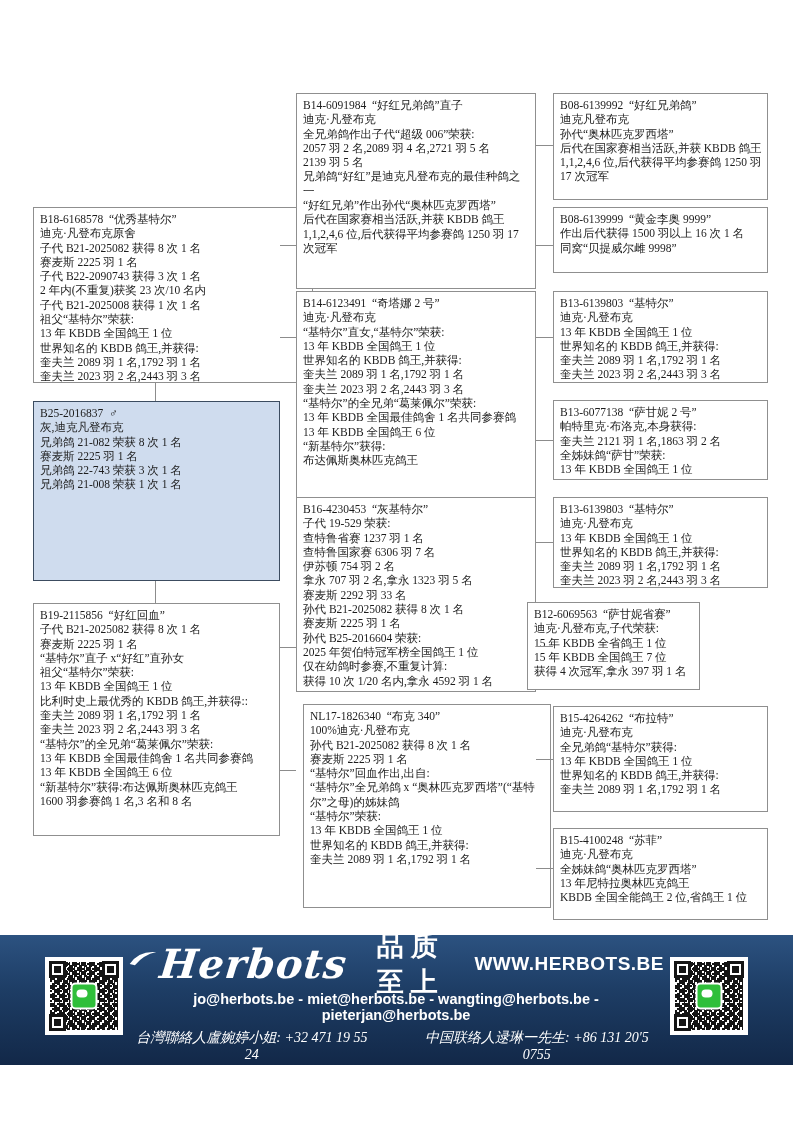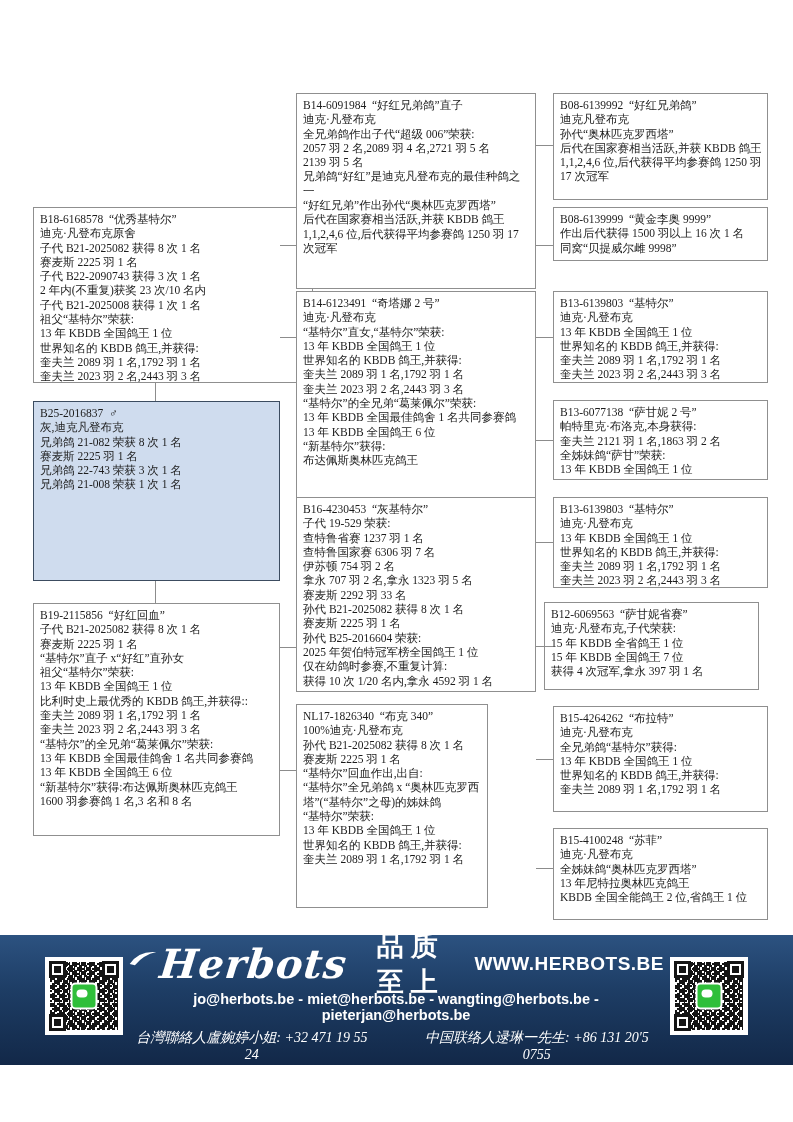--- a/index.html
+++ b/index.html
@@ -122,40 +122,40 @@
       <div class="bl">伊苏顿 754 羽 2 名</div>
       <div class="bl">拿永 707 羽 2 名,拿永 1323 羽 5 名</div>
       <div class="bl">赛麦斯 2292 羽 33 名</div>
       <div class="bl">孙代 B21-2025082 获得 8 次 1 名</div>
       <div class="bl">赛麦斯 2225 羽 1 名</div>
       <div class="bl">孙代 B25-2016604 荣获:</div>
       <div class="bl">2025 年贺伯特冠军榜全国鸽王 1 位</div>
       <div class="bl">仅在幼鸽时参赛,不重复计算:</div>
       <div class="bl">获得 10 次 1/20 名内,拿永 4592 羽 1 名</div>
     </div>
-  <div class="pbox" style="left:296px;top:704px;width:192px;height:204px">
+  <div class="pbox" style="left:303px;top:704px;width:248px;height:204px">
       <div class="bl">NL17-1826340  “布克 340”</div>
       <div class="bl">100%迪克·凡登布克</div>
       <div class="bl">孙代 B21-2025082 获得 8 次 1 名</div>
       <div class="bl">赛麦斯 2225 羽 1 名</div>
       <div class="bl">“基特尔”回血作出,出自:</div>
       <div class="bl">“基特尔”全兄弟鸽 x “奥林匹克罗西塔”(“基特尔”之母)的姊妹鸽</div>
       <div class="bl">“基特尔”荣获:</div>
       <div class="bl">13 年 KBDB 全国鸽王 1 位</div>
       <div class="bl">世界知名的 KBDB 鸽王,并获得:</div>
       <div class="bl">奎夫兰 2089 羽 1 名,1792 羽 1 名</div>
     </div>
 
   <div class="pbox" style="left:553px;top:93px;width:215px;height:107px">
       <div class="bl">B08-6139992  “好红兄弟鸽”</div>
       <div class="bl">迪克凡登布克</div>
       <div class="bl">孙代“奥林匹克罗西塔”</div>
       <div class="bl">后代在国家赛相当活跃,并获 KBDB 鸽王 1,1,2,4,6 位,后代获得平均参赛鸽 1250 羽 17 次冠军</div>
     </div>
-  <div class="pbox" style="left:553px;top:207px;width:215px;height:54px">
+  <div class="pbox" style="left:553px;top:207px;width:215px;height:66px">
       <div class="bl">B08-6139999  “黄金李奥 9999”</div>
       <div class="bl">作出后代获得 1500 羽以上 16 次 1 名</div>
       <div class="bl">同窝“贝提威尔雌 9998”</div>
     </div>
   <div class="pbox" style="left:553px;top:291px;width:215px;height:92px">
       <div class="bl">B13-6139803  “基特尔”</div>
       <div class="bl">迪克·凡登布克</div>
       <div class="bl">13 年 KBDB 全国鸽王 1 位</div>
       <div class="bl">世界知名的 KBDB 鸽王,并获得:</div>
       <div class="bl">奎夫兰 2089 羽 1 名,1792 羽 1 名</div>
@@ -169,21 +169,21 @@
       <div class="bl">13 年 KBDB 全国鸽王 1 位</div>
     </div>
   <div class="pbox" style="left:553px;top:497px;width:215px;height:91px">
       <div class="bl">B13-6139803  “基特尔”</div>
       <div class="bl">迪克·凡登布克</div>
       <div class="bl">13 年 KBDB 全国鸽王 1 位</div>
       <div class="bl">世界知名的 KBDB 鸽王,并获得:</div>
       <div class="bl">奎夫兰 2089 羽 1 名,1792 羽 1 名</div>
       <div class="bl">奎夫兰 2023 羽 2 名,2443 羽 3 名</div>
     </div>
-  <div class="pbox" style="left:544px;top:602px;width:215px;height:88px">
+  <div class="pbox" style="left:527px;top:602px;width:173px;height:88px">
       <div class="bl">B12-6069563  “萨甘妮省赛”</div>
       <div class="bl">迪克·凡登布克,子代荣获:</div>
       <div class="bl">15 年 KBDB 全省鸽王 1 位</div>
       <div class="bl">15 年 KBDB 全国鸽王 7 位</div>
       <div class="bl">获得 4 次冠军,拿永 397 羽 1 名</div>
     </div>
   <div class="pbox" style="left:553px;top:706px;width:215px;height:106px">
       <div class="bl">B15-4264262  “布拉特”</div>
       <div class="bl">迪克·凡登布克</div>
       <div class="bl">全兄弟鸽“基特尔”获得:</div>

